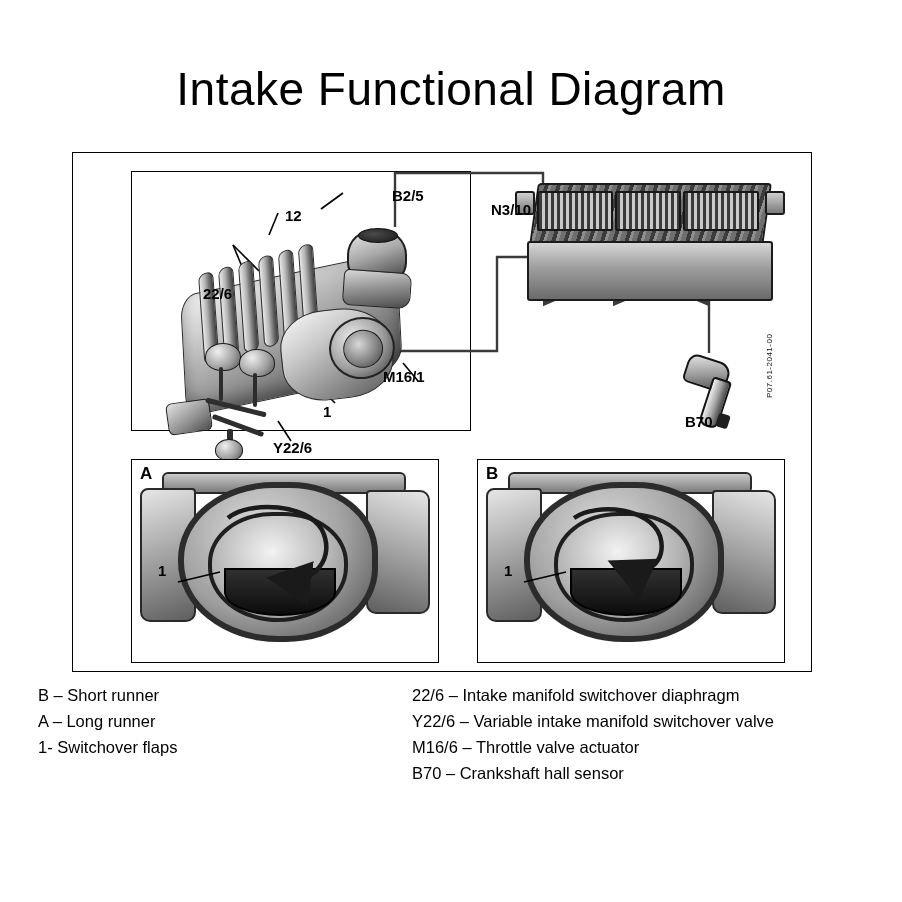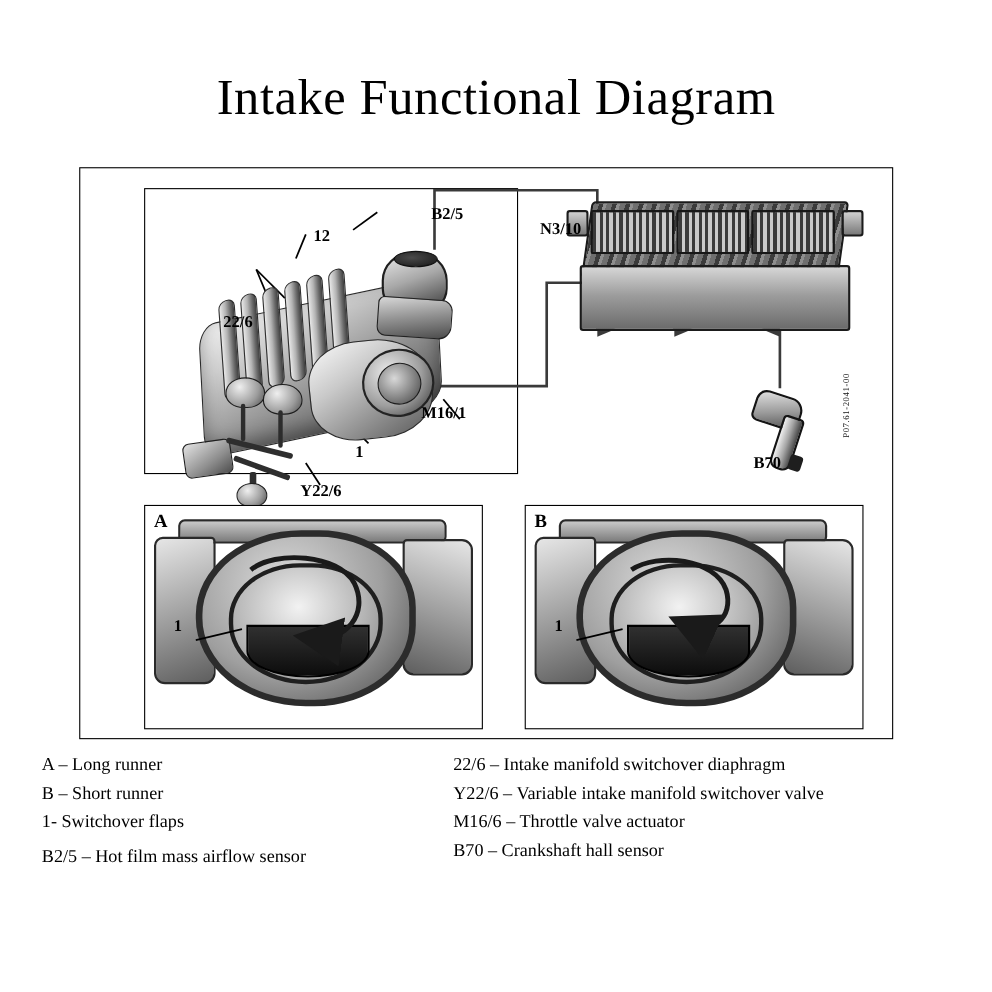--- a/index.html
+++ b/index.html
@@ -12,21 +12,20 @@
     height: 902px;
     font-family: "Liberation Sans", sans-serif;
     color: #000;
     overflow: hidden;
     position: relative;
   }
   .page {
     position: relative;
     width: 722px;
     height: 902px;
-    font-family: Liberation Serif, serif;
   }
   .title {
     position: absolute;
     top: 62px;
     left: 0;
     width: 902px;
     text-align: center;
     font-size: 46px;
     font-weight: normal;
     letter-spacing: 0.5px;
@@ -520,24 +519,23 @@
         <svg class="flap-arrow" viewBox="0 0 308 204">
           <path d="M46,122 L88,112" stroke="#000" stroke-width="1.6" fill="none"></path>
         </svg>
       </div>
       <div class="callout" style="left:26px; top:102px; font-size:15px;">1</div>
     </div>
 
   </div>
 
   <div class="legend-col legend-left">
+    <div class="legend-item">B – Short runner</div>
     <div class="legend-item">A – Long runner</div>
-    <div class="legend-item">B – Short runner</div>
     <div class="legend-item">1- Switchover flaps</div>
-    <div class="legend-item" style="margin-top:6px;">B2/5 – Hot film mass airflow sensor</div>
   </div>
 
   <div class="legend-col legend-right">
     <div class="legend-item">22/6 – Intake manifold switchover diaphragm</div>
     <div class="legend-item">Y22/6 – Variable intake manifold switchover valve</div>
     <div class="legend-item">M16/6 – Throttle valve actuator</div>
     <div class="legend-item">B70 – Crankshaft hall sensor</div>
   </div>
 
 </div>

